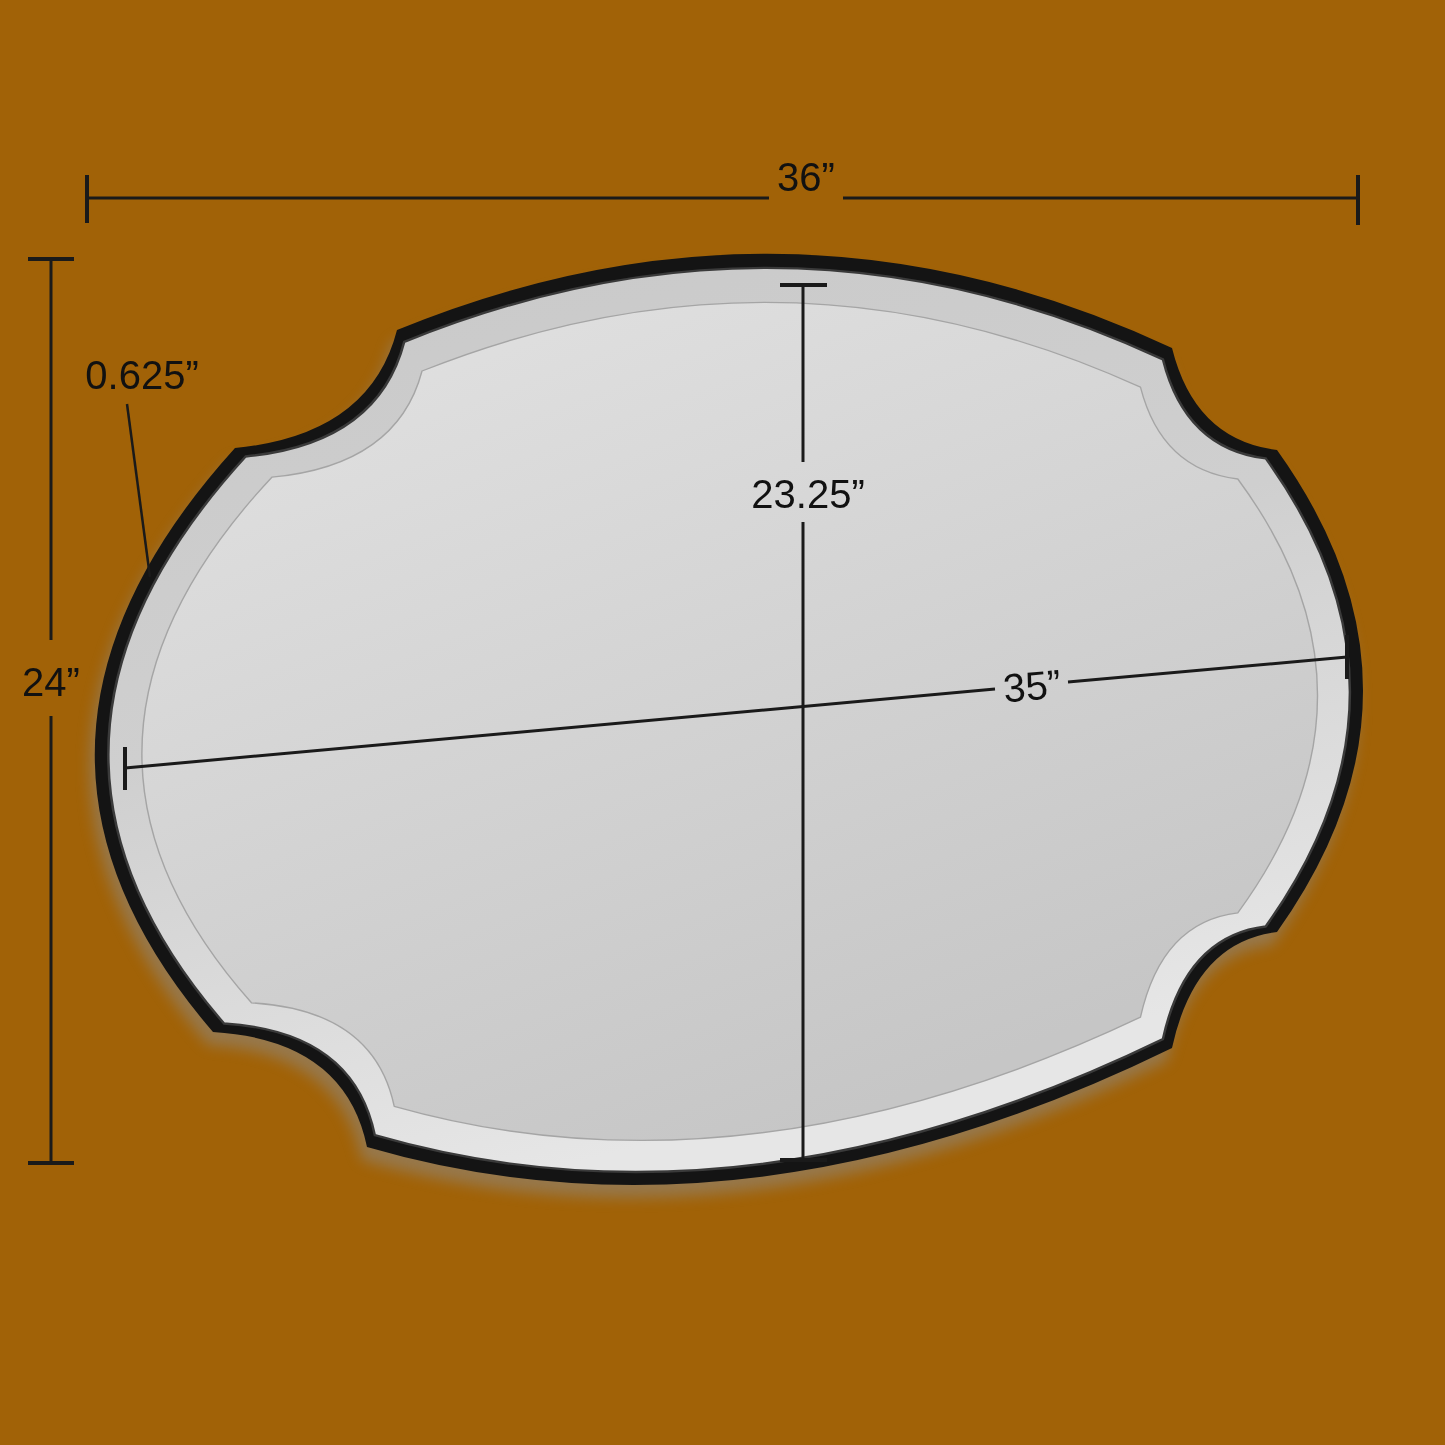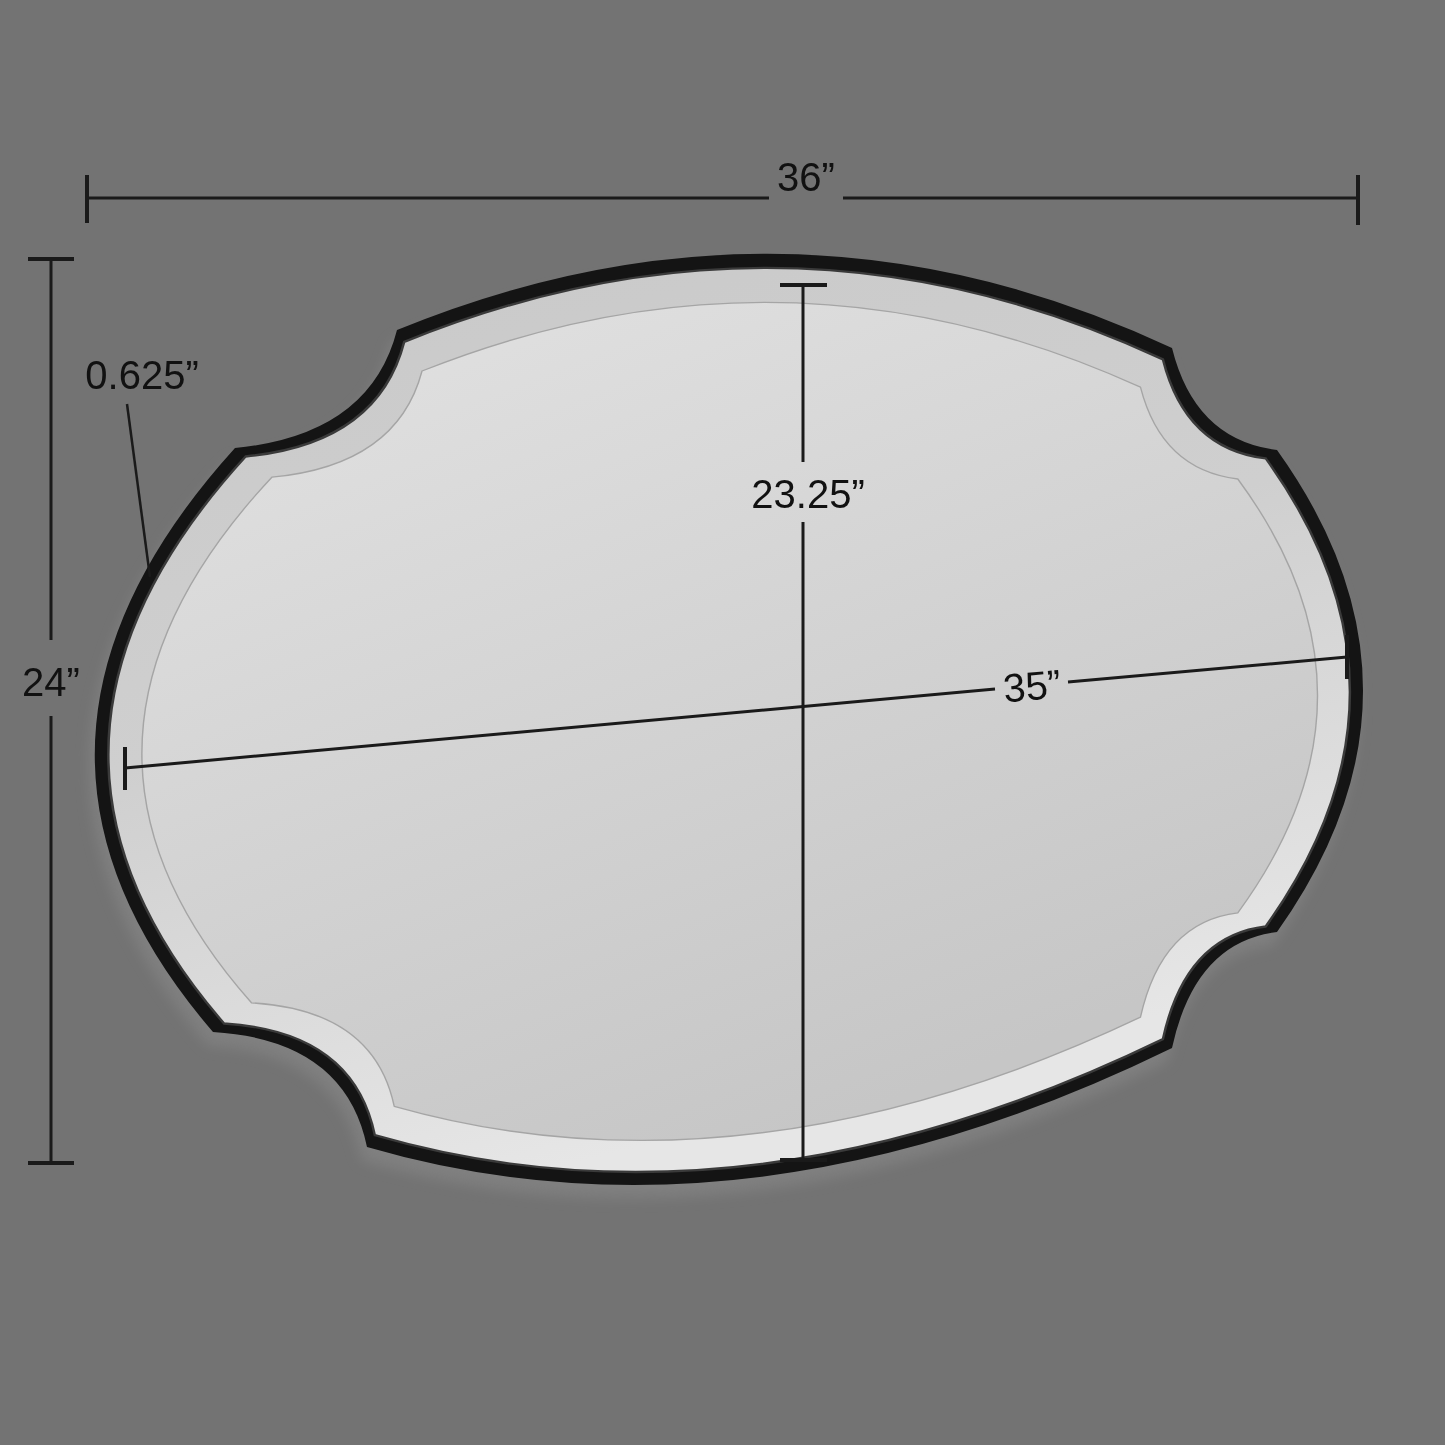--- a/index.html
+++ b/index.html
@@ -4,21 +4,21 @@
 <style>
   html, body {
     margin: 0;
     padding: 0;
     background: #ffffff;
   }
   .canvas {
     position: relative;
     width: 1445px;
     height: 1445px;
-    background: #737373;
+    background: #a16207;
     overflow: hidden;
     font-family: "Liberation Sans", sans-serif;
   }
   svg { display: block; }
   .dim-label {
     font-family: "Liberation Sans", sans-serif;
     font-size: 40px;
     fill: #111111;
   }
   .dim-line { stroke: #1a1a1a; stroke-width: 3; fill: none; }

